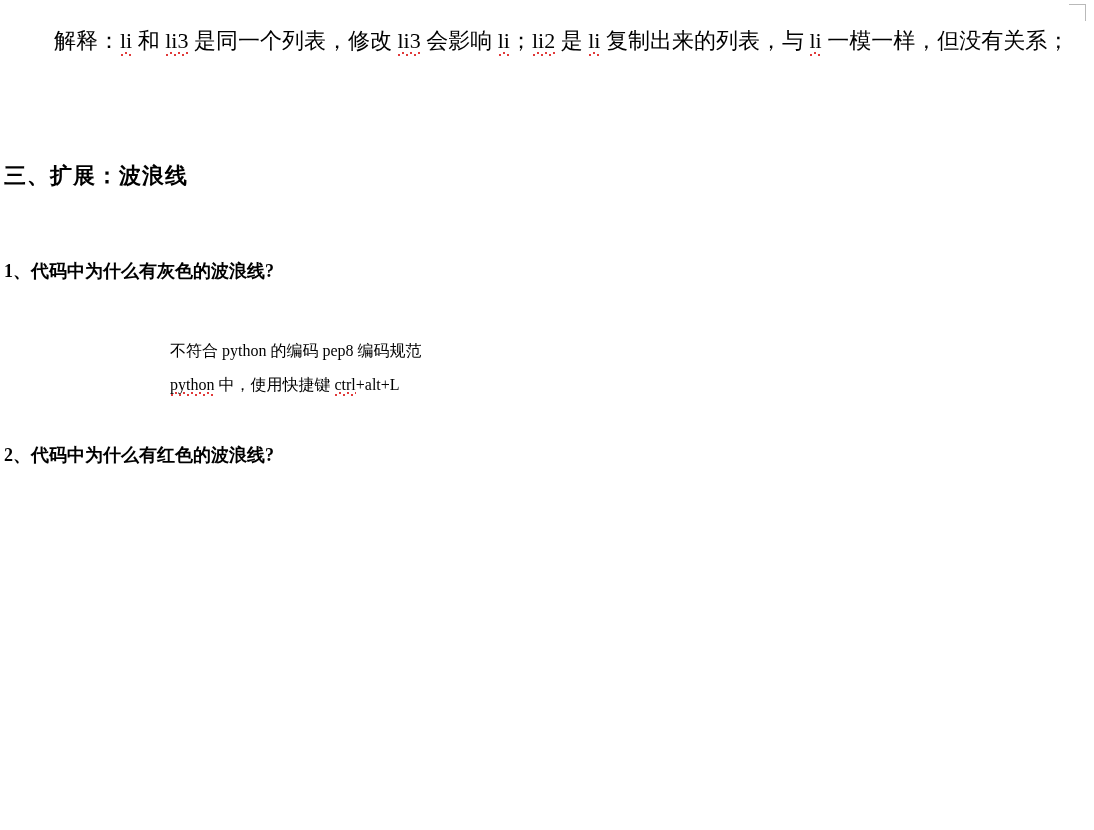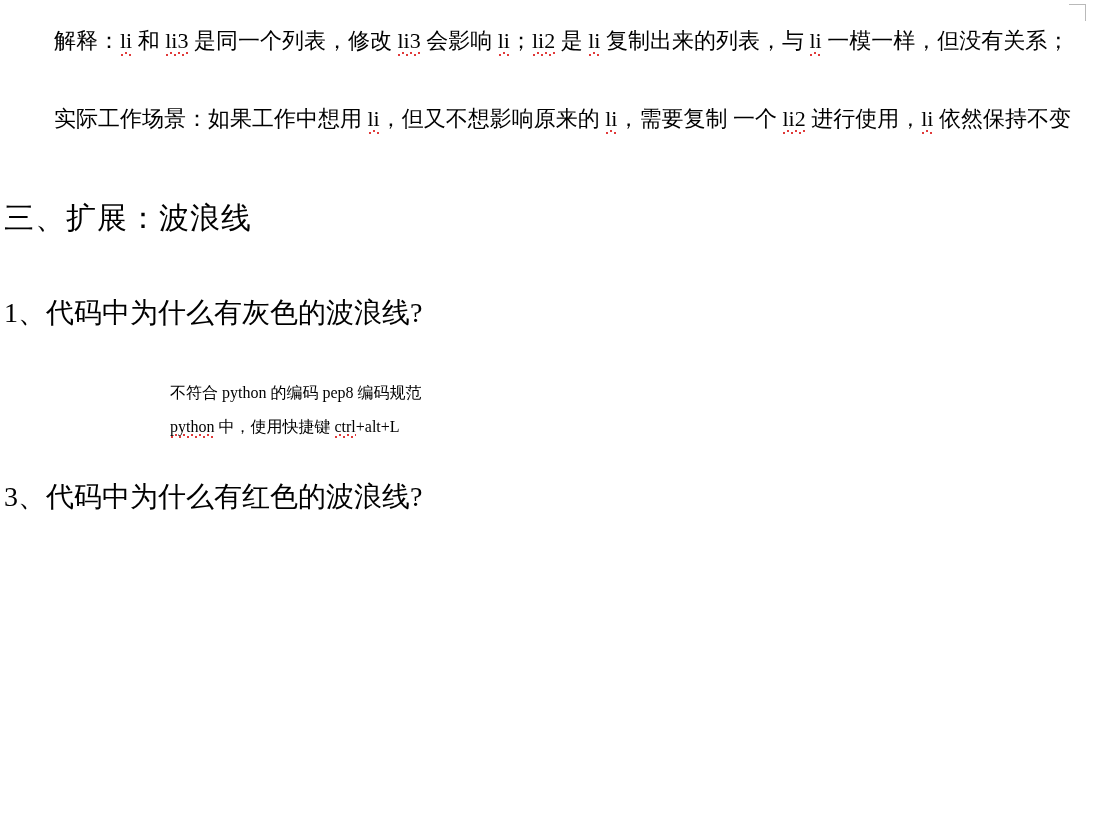--- a/index.html
+++ b/index.html
@@ -38,32 +38,33 @@
   }
   .para {
     margin: 0;
     padding: 0 12px 0 6px;
   }
   .indent {
     text-indent: 48px;
   }
   .heading {
     font-family: "Liberation Sans", "DejaVu Sans", sans-serif;
-    font-weight: normal;
-    font-size: 30px;
+    font-weight: bold;
+    font-size: 22px;
     line-height: 40px;
     margin: 0;
     padding-left: 4px;
     letter-spacing: 1px;
   }
   .qline {
-    font-size: 28px;
+    font-size: 18px;
     line-height: 34px;
     margin: 0;
     padding-left: 4px;
+    font-weight: bold;
   }
   .answer-block {
     padding-left: 170px;
     font-size: 16px;
     line-height: 34px;
   }
   .spacer-sm { height: 20px; }
   .spacer-md { height: 36px; }
   .spacer-lg { height: 46px; }
   .spacer-xl { height: 58px; }
@@ -98,39 +99,36 @@
   <div class="corner-mark"></div>
 
   <div class="spacer-sm"></div>
 
   <p class="para body-text indent">
     <span>解释：<span class="sq lat">li</span> 和 <span class="sq lat">li3</span> 是同一个列表，修改 <span class="sq lat">li3</span> 会影响 <span class="sq lat">li</span>；<span class="sq lat">li2</span> 是 <span class="sq lat">li</span> 复制出来的列表，与 <span class="sq lat">li</span> 一模一样，但没有关系；</span>
   </p>
 
   <div class="spacer-md"></div>
 
-  <p class="para body-text indent">
-    <span>实际工作场景：如果工作中想用 <span class="sq lat">li</span>，但又不想影响原来的 <span class="sq lat">li</span>，需要复制   一个 <span class="sq lat">li2</span> 进行使用，<span class="sq lat">li</span> 依然保持不变</span>
-  </p>
 
   <div class="spacer-xl"></div>
 
   <h2 class="heading">三、扩展：波浪线</h2>
 
   <div class="spacer-xl"></div>
 
   <p class="qline">1、代码中为什么有灰色的波浪线?</p>
 
   <div class="spacer-lg"></div>
 
   <div class="answer-block">
     <div>不符合 python 的编码 pep8 编码规范</div>
     <div><span class="sq lat">python</span> 中，使用快捷键 <span class="sq lat">ctrl</span>+alt+L</div>
   </div>
 
   <div class="spacer-md"></div>
 
-  <p class="qline">3、代码中为什么有红色的波浪线?</p>
+  <p class="qline">2、代码中为什么有红色的波浪线?</p>
 
   <div class="spacer-lg"></div>
 
 
 </div>
 
 </body></html>

